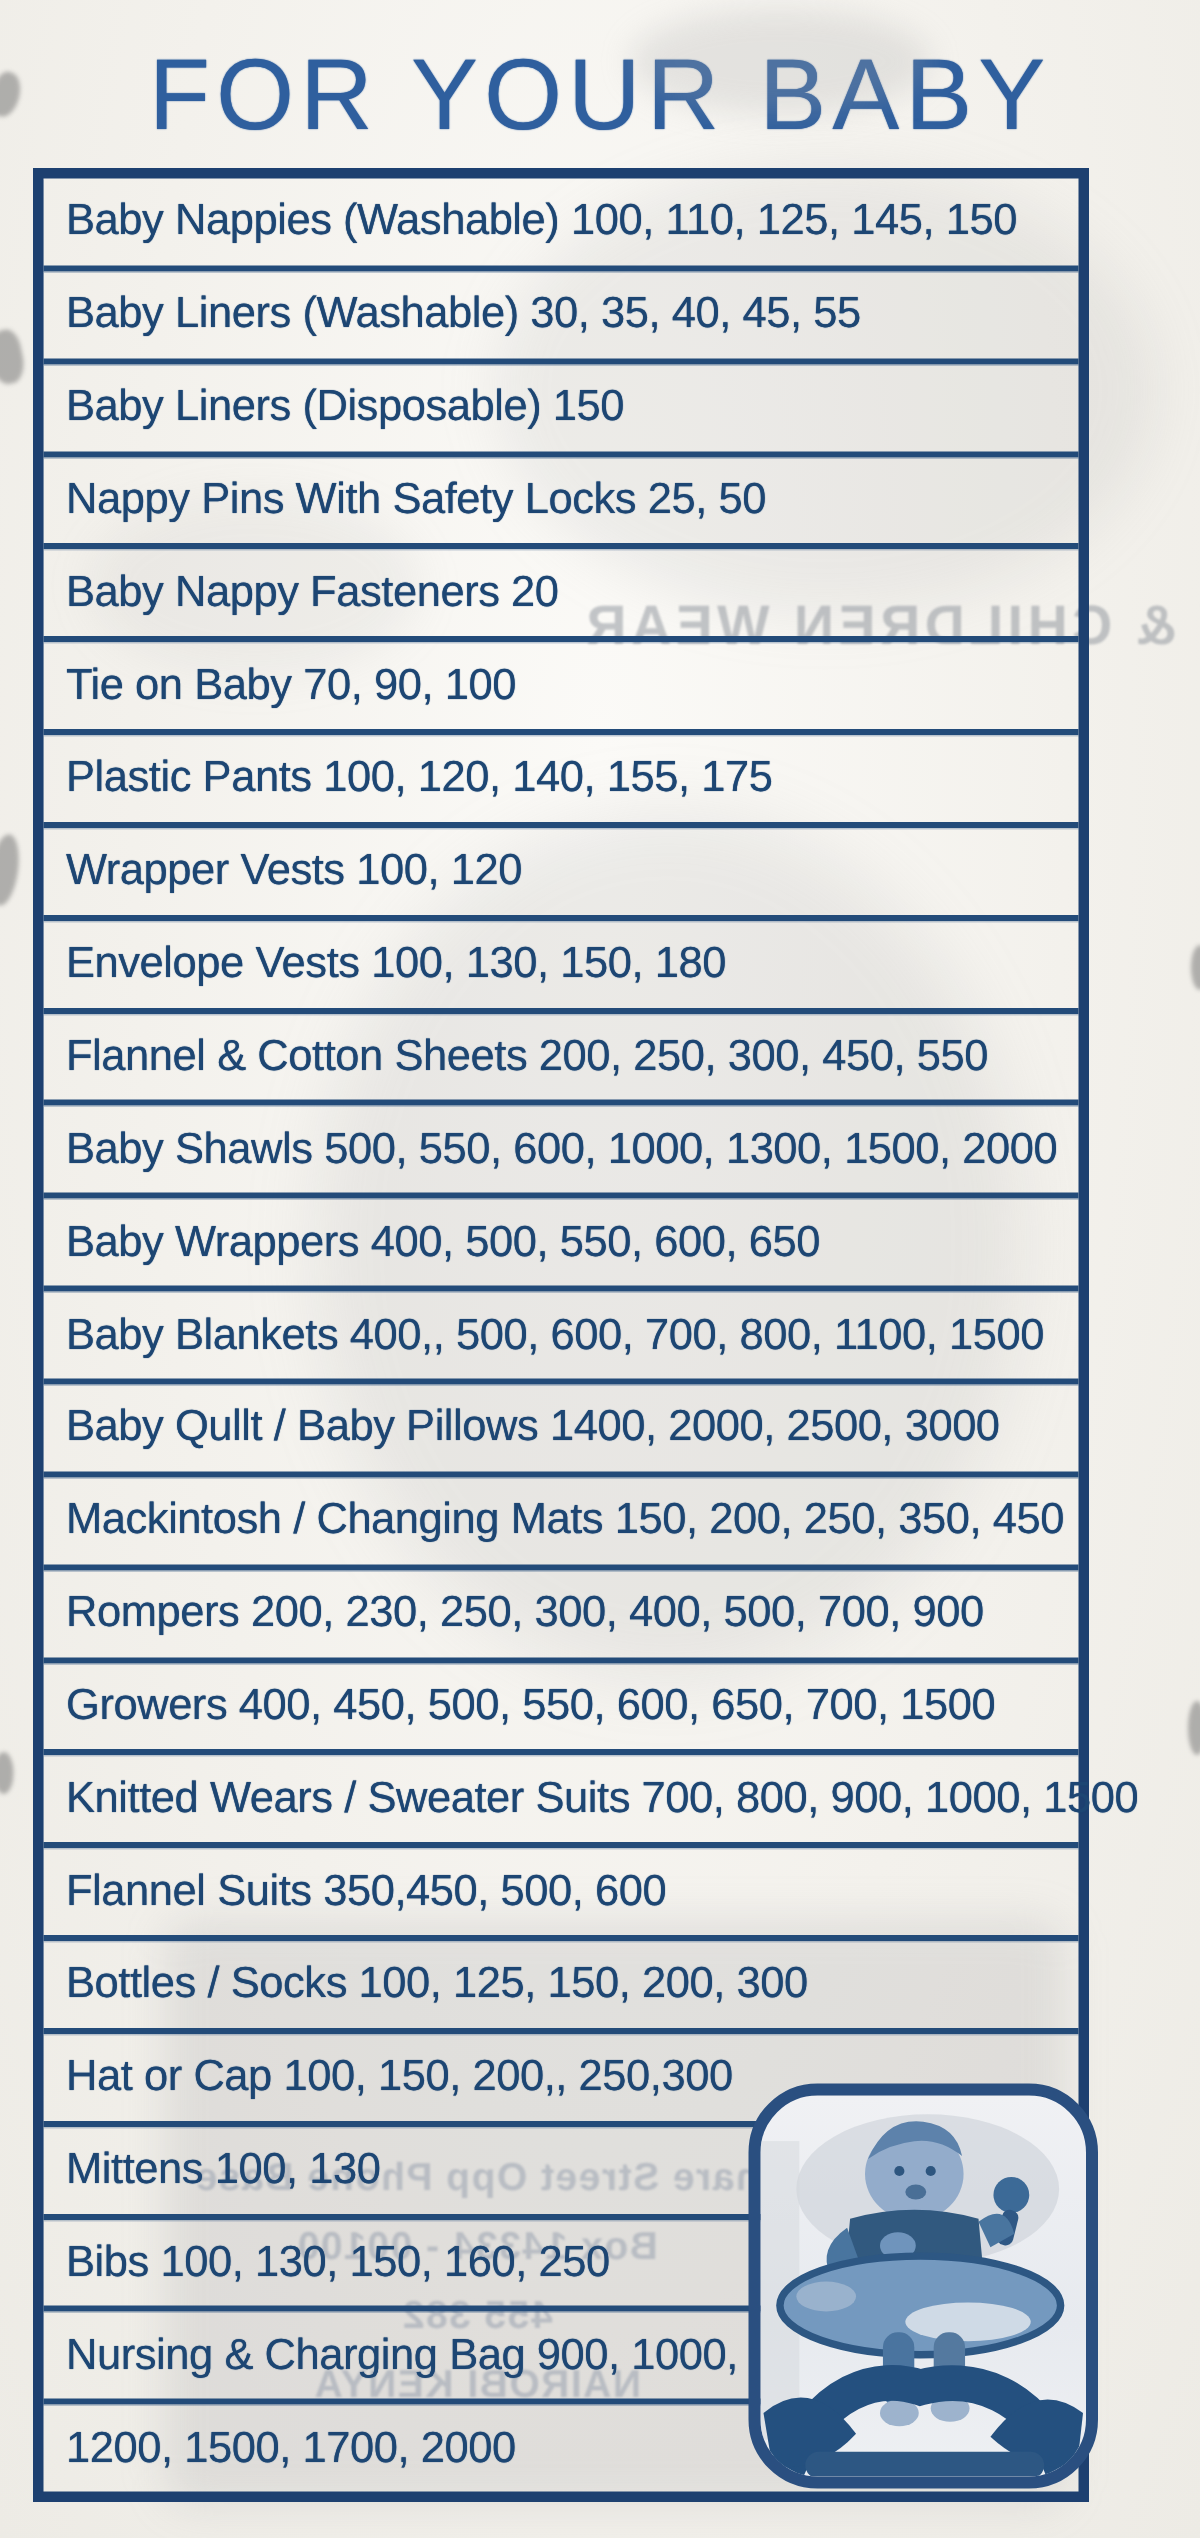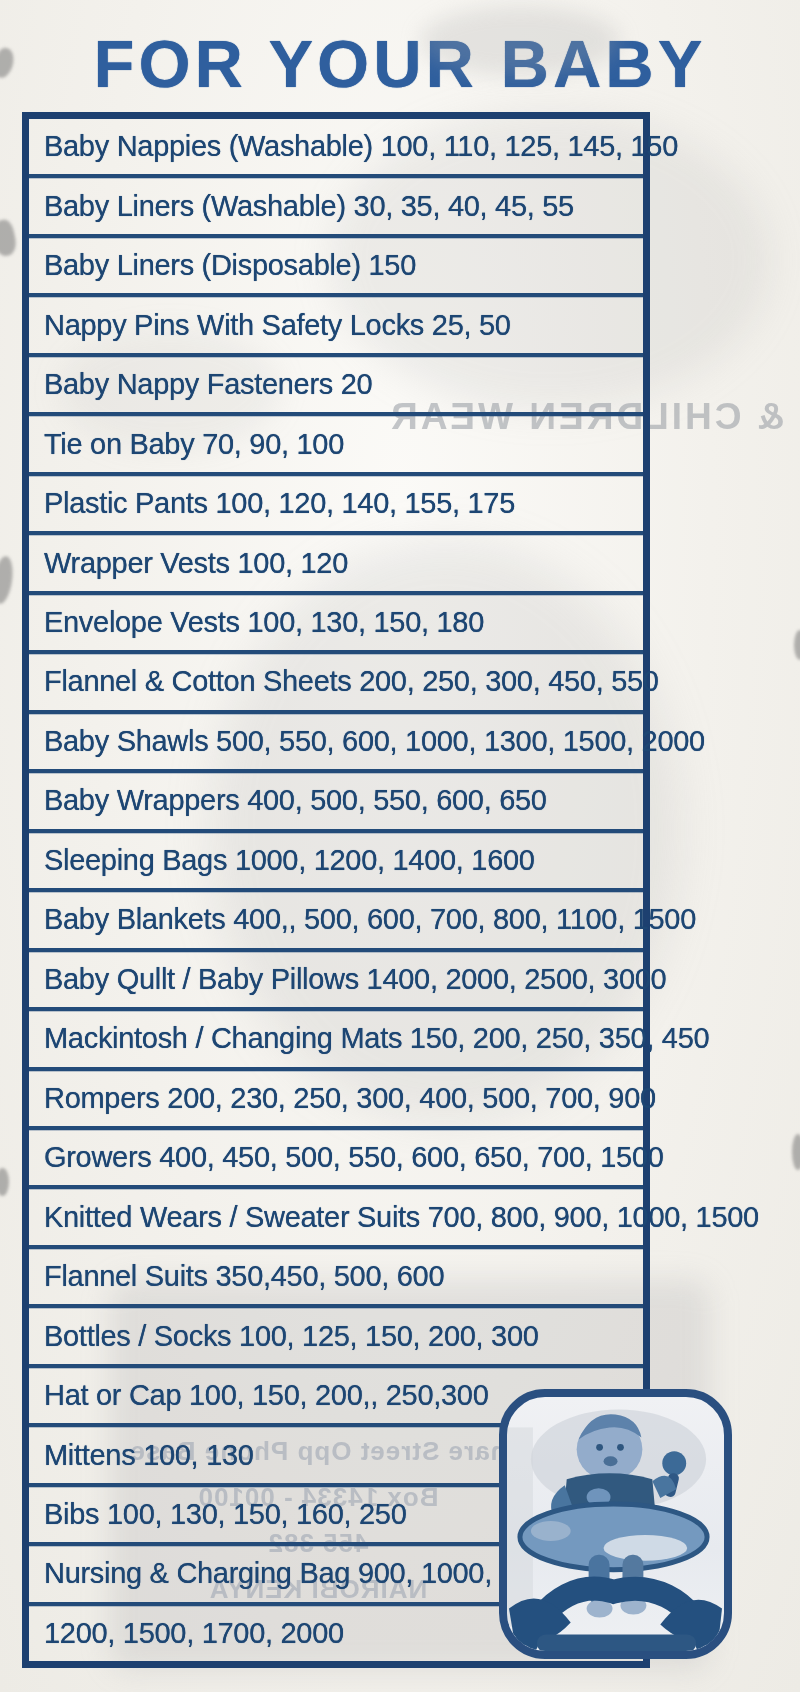--- a/index.html
+++ b/index.html
@@ -10,28 +10,28 @@
   }
   .sheet{
     position:relative;width:800px;height:1692px;overflow:hidden;
     background:
       radial-gradient(ellipse at 50% 30%, #fbfaf7 0%, #f3f1ec 55%, #edebe5 100%);
   }
   
   .title{
     position:absolute;top:18px;left:0;width:800px;height:92px;
     line-height:92px;text-align:center;
-    font-size:67px;font-weight:bold;letter-spacing:4px;
+    font-size:67px;font-weight:normal;letter-spacing:4px;
     color:#2f5f9e;
     text-shadow:0 0 1px #2f5f9e;
     white-space:nowrap;
   }
   
   .table{
-    position:absolute;left:22px;top:112px;width:628px;height:1556px;
+    position:absolute;left:22px;top:112px;width:704px;height:1556px;
     box-sizing:border-box;border:7px solid #1d4070;
     display:flex;flex-direction:column;
     z-index:3;
   }
   .row{
     flex:1 1 0;display:flex;align-items:center;
     box-sizing:border-box;padding-left:15px;
     border-bottom:4px solid #234b79;
     box-shadow:0 1px 0 rgba(35,75,121,.28);
   }
@@ -136,23 +136,20 @@
       <div class="row">
         <span class="row-text">Flannel &amp; Cotton Sheets 200, 250, 300, 450, 550</span>
       </div>
       <div class="row">
         <span class="row-text">Baby Shawls 500, 550, 600, 1000, 1300, 1500, 2000</span>
       </div>
       <div class="row">
         <span class="row-text">Baby Wrappers 400, 500, 550, 600, 650</span>
       </div>
       <div class="row">
-        <span class="row-text">Sleeping Bags 1000, 1200, 1400, 1600</span>
-      </div>
-      <div class="row">
         <span class="row-text">Baby Blankets 400,, 500, 600, 700, 800, 1100, 1500</span>
       </div>
       <div class="row">
         <span class="row-text">Baby Qullt / Baby Pillows 1400, 2000, 2500, 3000</span>
       </div>
       <div class="row">
         <span class="row-text">Mackintosh / Changing Mats 150, 200, 250, 350, 450</span>
       </div>
       <div class="row">
         <span class="row-text">Rompers 200, 230, 250, 300, 400, 500, 700, 900</span>

